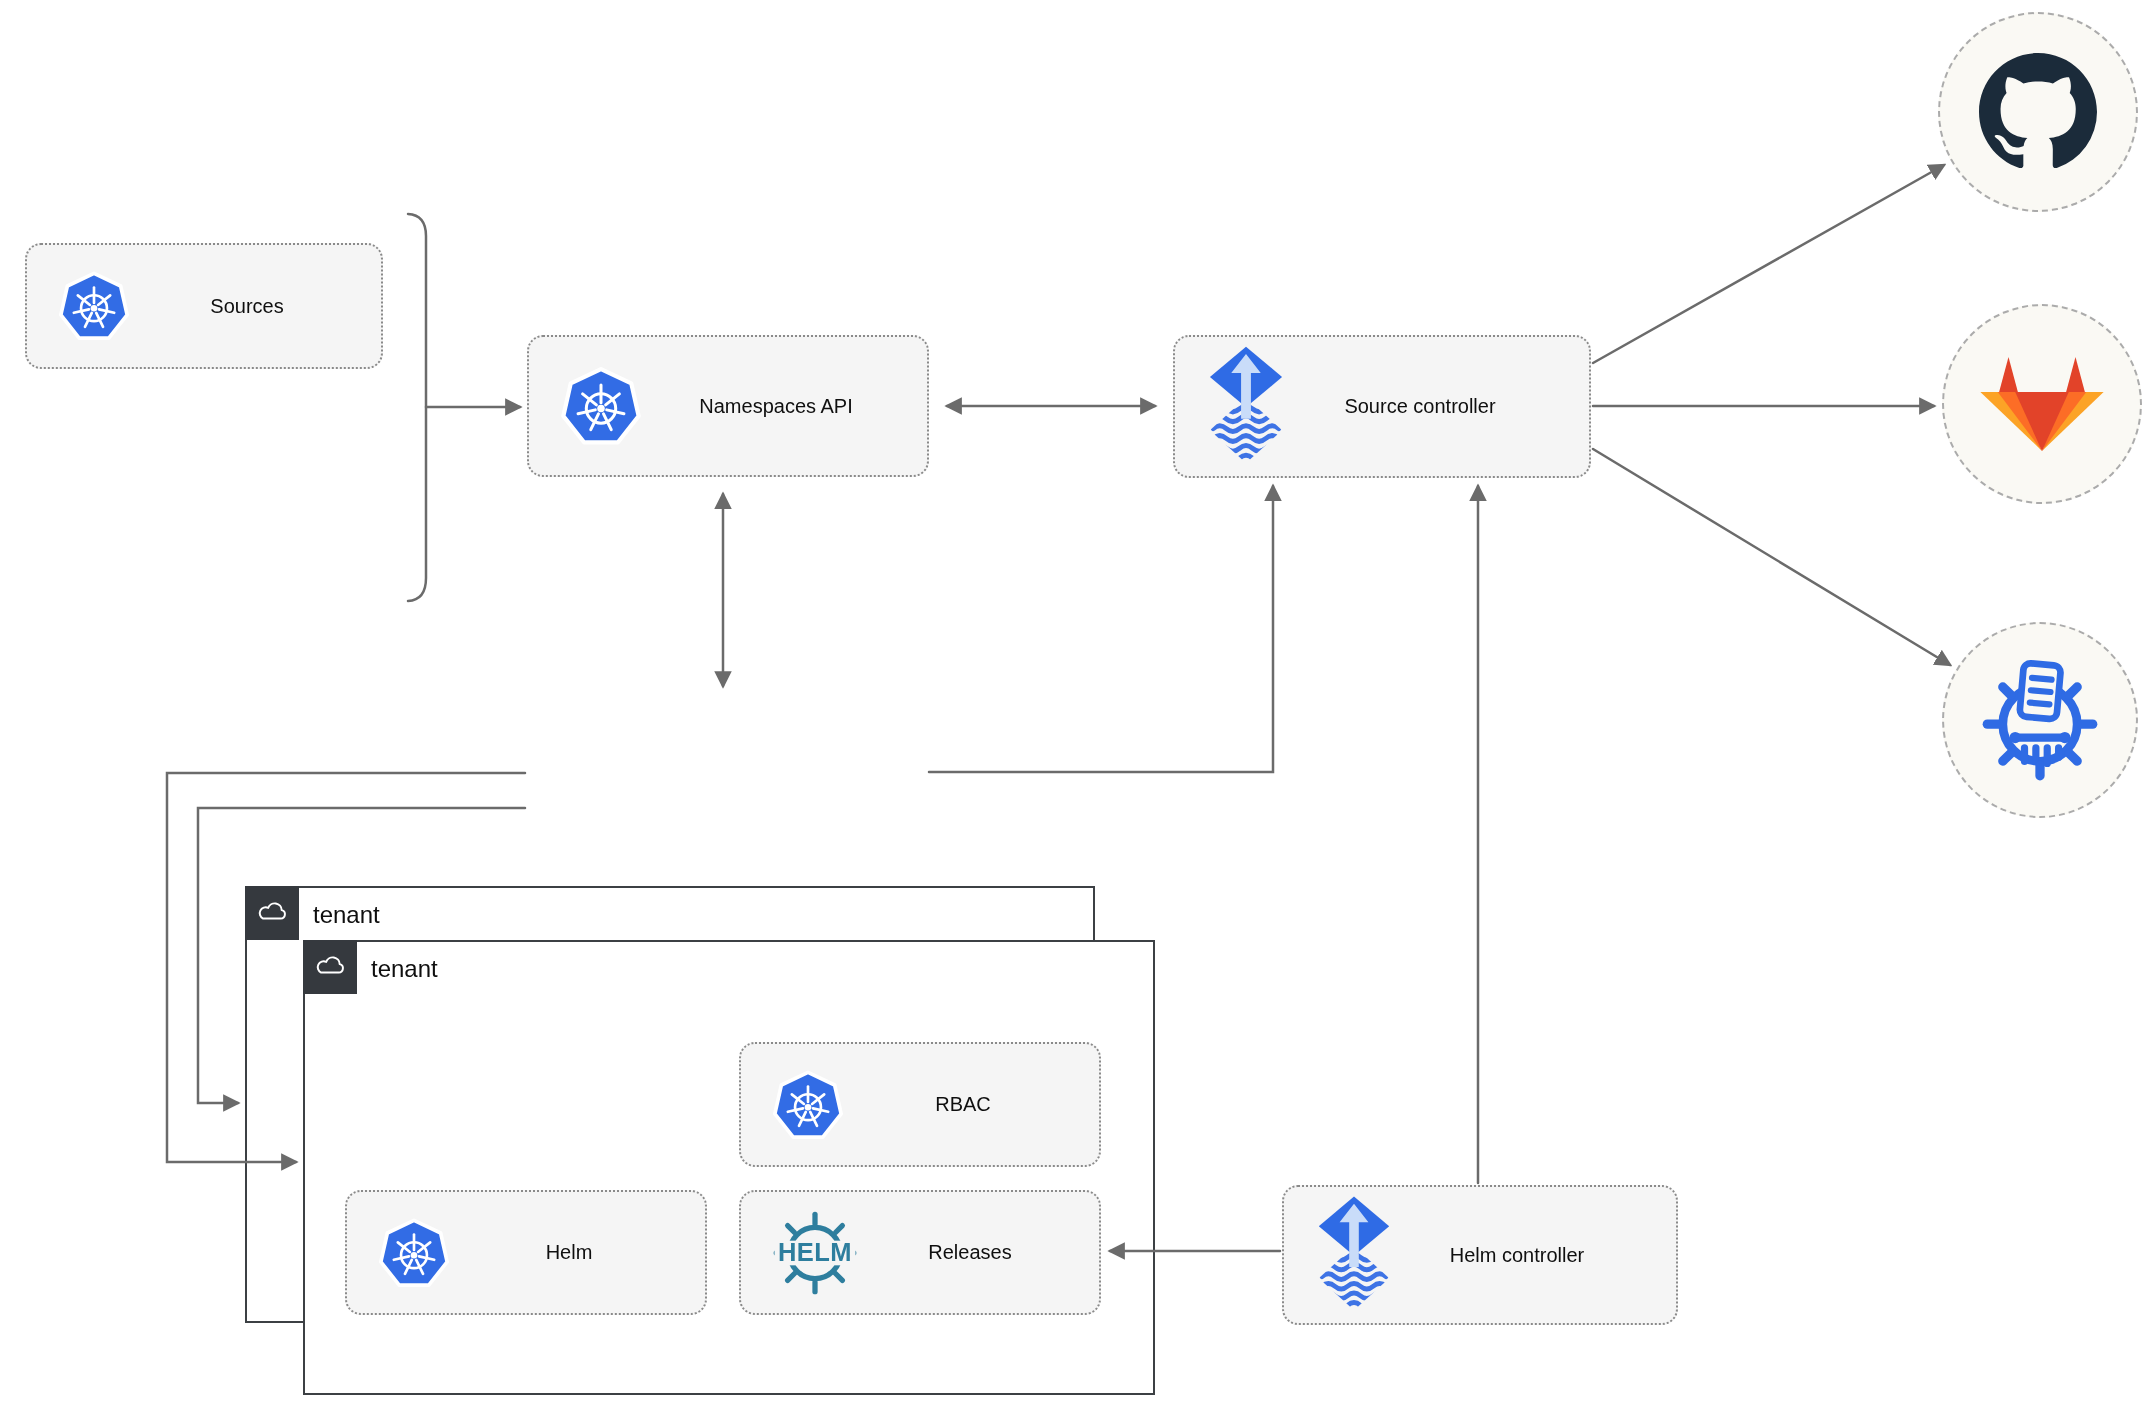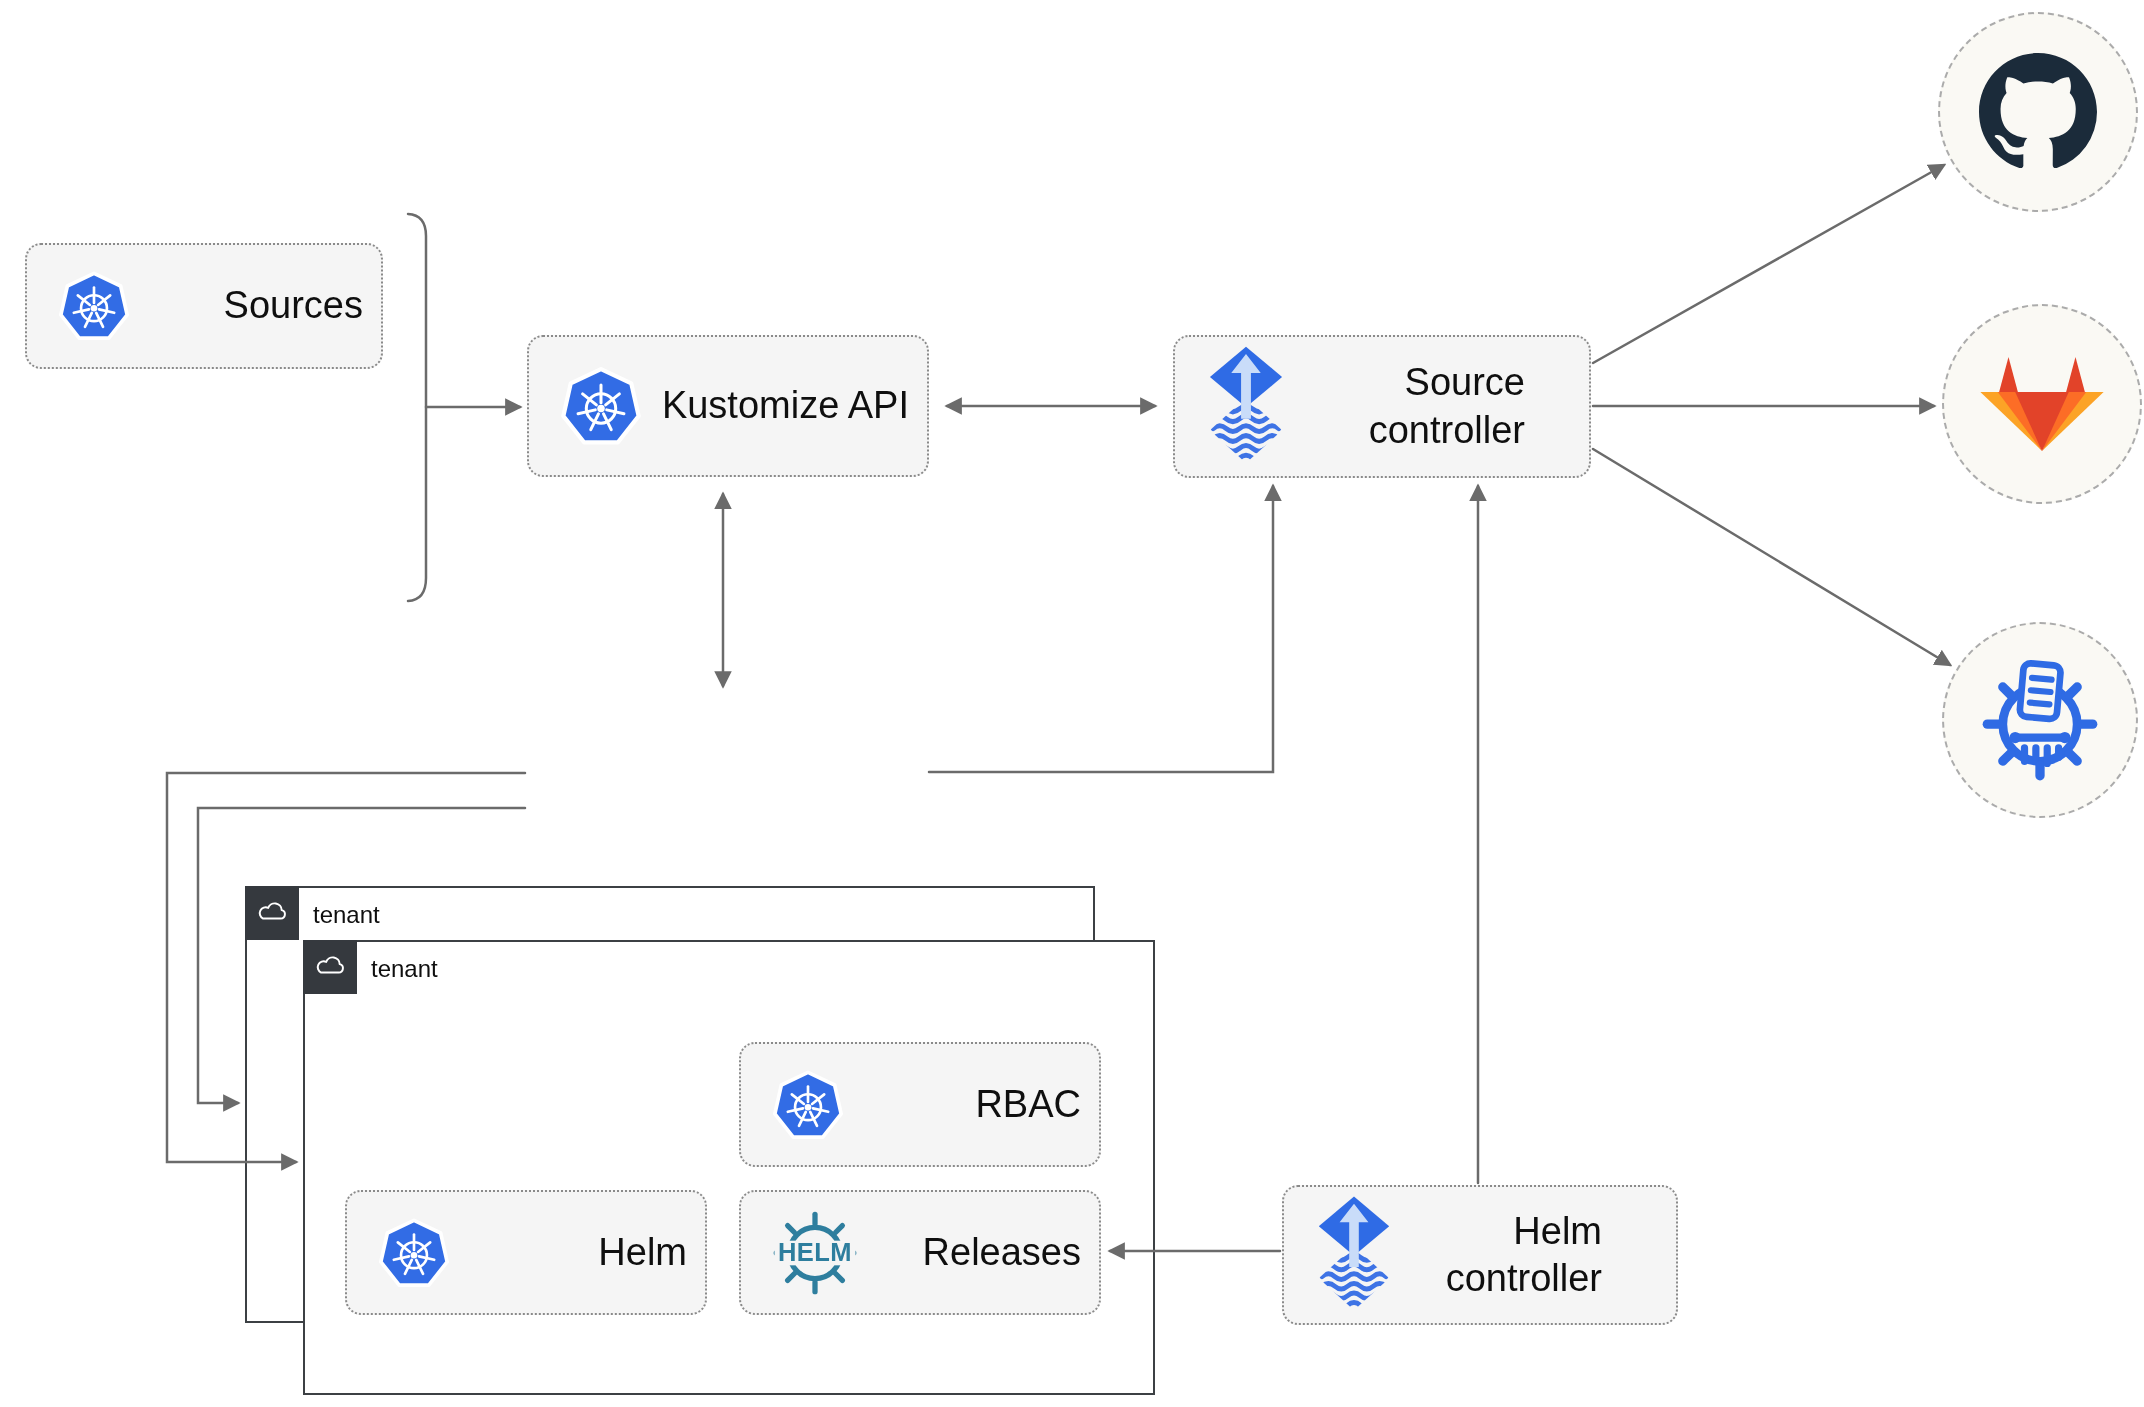--- a/index.html
+++ b/index.html
@@ -6,21 +6,21 @@
   body{width:2144px;height:1407px;position:relative;background:#ffffff;
        font-family:"Liberation Sans", sans-serif;overflow:hidden}
   .canvas{position:absolute;inset:0}
   .wires{position:absolute;left:0;top:0;pointer-events:none;z-index:5}
   .wires path{stroke:var(--line);stroke-width:2.5;fill:none;stroke-linecap:round}
   #arrhead path{fill:var(--line);stroke:none}
 
   .node{position:absolute;display:flex;align-items:center;z-index:3;
         background:var(--node_bg);border:2px dotted var(--node_border);
         border-radius:16px;box-sizing:border-box;padding-left:30px}
-  .node .lbl{flex:1;text-align:right;color:var(--text);font-size:38px;
+  .node .lbl{flex:1;text-align:center;color:var(--text);font-size:20px;
              line-height:1.25;padding-right:18px}
   .node .lbl.narrow{max-width:210px;margin:16px auto}
   .ic{display:flex;align-items:center;justify-content:center}
 
   .tenant{position:absolute;background:#ffffff;border:2.5px solid var(--tenant_border);
           box-sizing:border-box}
   .tenant-badge{position:absolute;left:-2.5px;top:-2.5px;width:54px;height:54px;
                 background:var(--tenant_dark);display:flex;align-items:center;
                 justify-content:center}
   .tenant-label{position:absolute;left:66px;top:0;height:54px;display:flex;
@@ -193,21 +193,21 @@
     <span class="lbl">Sources</span>
   </div>
 
 
   <div class="node" style="left:527px;top:335px;width:402px;height:142px">
     <span class="ic">
       <svg width="84" height="84">
           <use href="#sym-k8s"></use>
         </svg>
       </span>
-    <span class="lbl">Kustomize API</span>
+    <span class="lbl">Namespaces API</span>
   </div>
 
   <div class="node" style="left:1173px;top:335px;width:418px;height:143px">
     <span class="ic">
       <svg width="82" height="123">
           <use href="#sym-flux"></use>
         </svg>
       </span>
     <span class="lbl">
         <span class="lbl narrow" style="display:block">Source controller</span>

